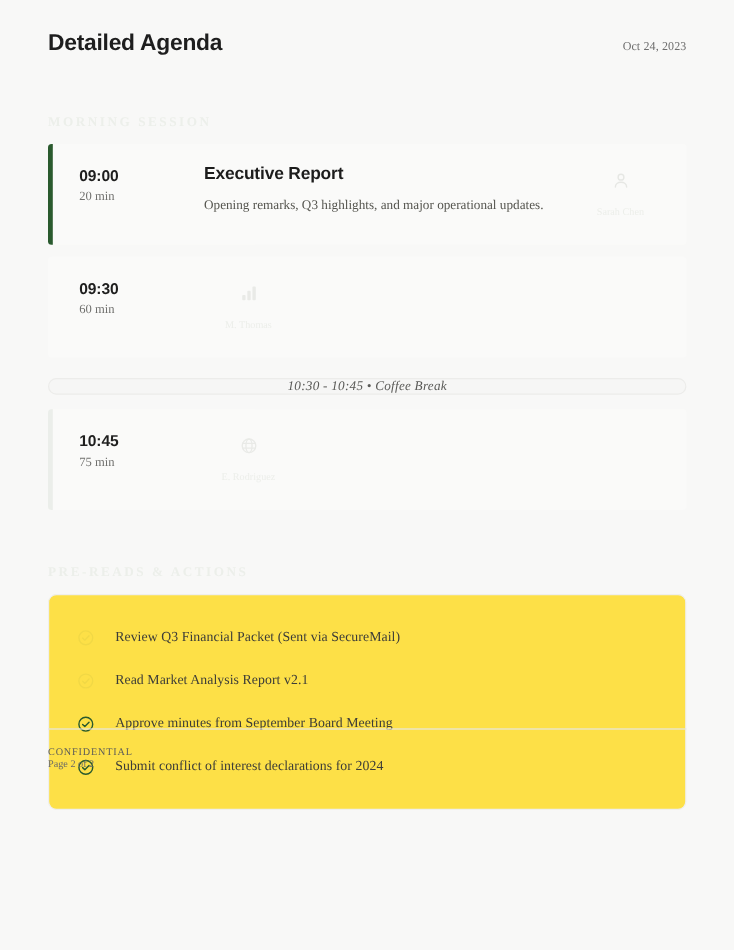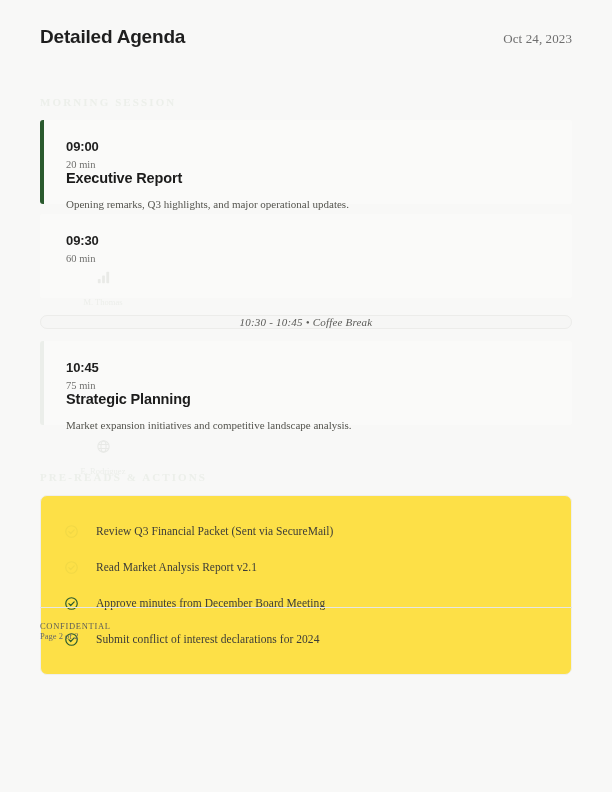--- a/index.html
+++ b/index.html
@@ -31,21 +31,21 @@
     justify-content: space-between;
   }
   .doc-title {
     font-size: 19px;
     font-weight: 700;
     color: #1e1e1e;
     letter-spacing: -0.2px;
   }
   .doc-date {
     font-family: "Liberation Serif", serif;
-    font-size: 13px;
+    font-size: 10px;
     color: #6e6e6e;
     letter-spacing: 0.1px;
   }
   .header-rule {
     margin-top: 19px;
     height: 2px;
     background: linear-gradient(to right, #2a5a2e 0%, #2a5a2e 8%, rgba(42,90,46,0.45) 34%, rgba(42,90,46,0.10) 68%, rgba(42,90,46,0) 100%);
   }
 
   
@@ -64,21 +64,20 @@
   
   .agenda-card {
     position: relative;
     background: #fafaf9;
     border-radius: 3px;
     padding: 17px 18px 19px 26px;
     display: flex;
     align-items: flex-start;
     margin-bottom: 10px;
     min-height: 84px;
-    flex-direction: column;
   }
   .agenda-card .accent {
     position: absolute;
     left: 0; top: 0; bottom: 0;
     width: 4px;
     border-radius: 3px 0 0 3px;
     background: #2a5a2e;
   }
   .agenda-card.accent-none .accent { background: transparent; }
   .agenda-card.accent-faint .accent { background: rgba(42,90,46,0.07); }
@@ -269,24 +268,20 @@
   <div class="break-pill">
     <span class="break-text">10:30 - 10:45 • Coffee Break</span>
   </div>
 
   <div class="agenda-card accent-faint">
     <div class="accent"></div>
     <div class="slot-time">
       <div class="time">10:45</div>
       <div class="dur">75 min</div>
     </div>
-    <div class="slot-body">
-      <div class="topic">Strategic Planning</div>
-      <div class="desc">Market expansion initiatives and competitive landscape analysis.</div>
-    </div>
     <div class="slot-owner">
       <span class="owner-icon">
         <svg width="17" height="17" viewBox="0 0 24 24" fill="none" stroke="#c4c8c1" stroke-width="1.6">
           <circle cx="12" cy="12" r="8"></circle>
           <ellipse cx="12" cy="12" rx="3.6" ry="8"></ellipse>
           <path d="M4.3 9.2h15.4M4.3 14.8h15.4"></path>
         </svg>
       </span>
       <div class="owner-name">E. Rodriguez</div>
     </div>
@@ -313,21 +308,21 @@
       </span>
       <span class="label">Read Market Analysis Report v2.1</span>
     </div>
     <div class="check-row checked">
       <span class="check-mark">
         <svg width="15" height="15" viewBox="0 0 24 24" fill="none" stroke="#2a5a2e" stroke-width="1.9">
           <circle cx="12" cy="12" r="9.2"></circle>
           <path d="M7.8 12.3l2.9 2.9 5.6-5.8" stroke-linecap="round" stroke-linejoin="round"></path>
         </svg>
       </span>
-      <span class="label">Approve minutes from December Board Meeting</span>
+      <span class="label">Approve minutes from September Board Meeting</span>
     </div>
     <div class="check-row checked">
       <span class="check-mark">
         <svg width="15" height="15" viewBox="0 0 24 24" fill="none" stroke="#2a5a2e" stroke-width="1.9">
           <circle cx="12" cy="12" r="9.2"></circle>
           <path d="M7.8 12.3l2.9 2.9 5.6-5.8" stroke-linecap="round" stroke-linejoin="round"></path>
         </svg>
       </span>
       <span class="label">Submit conflict of interest declarations for 2024</span>
     </div>

